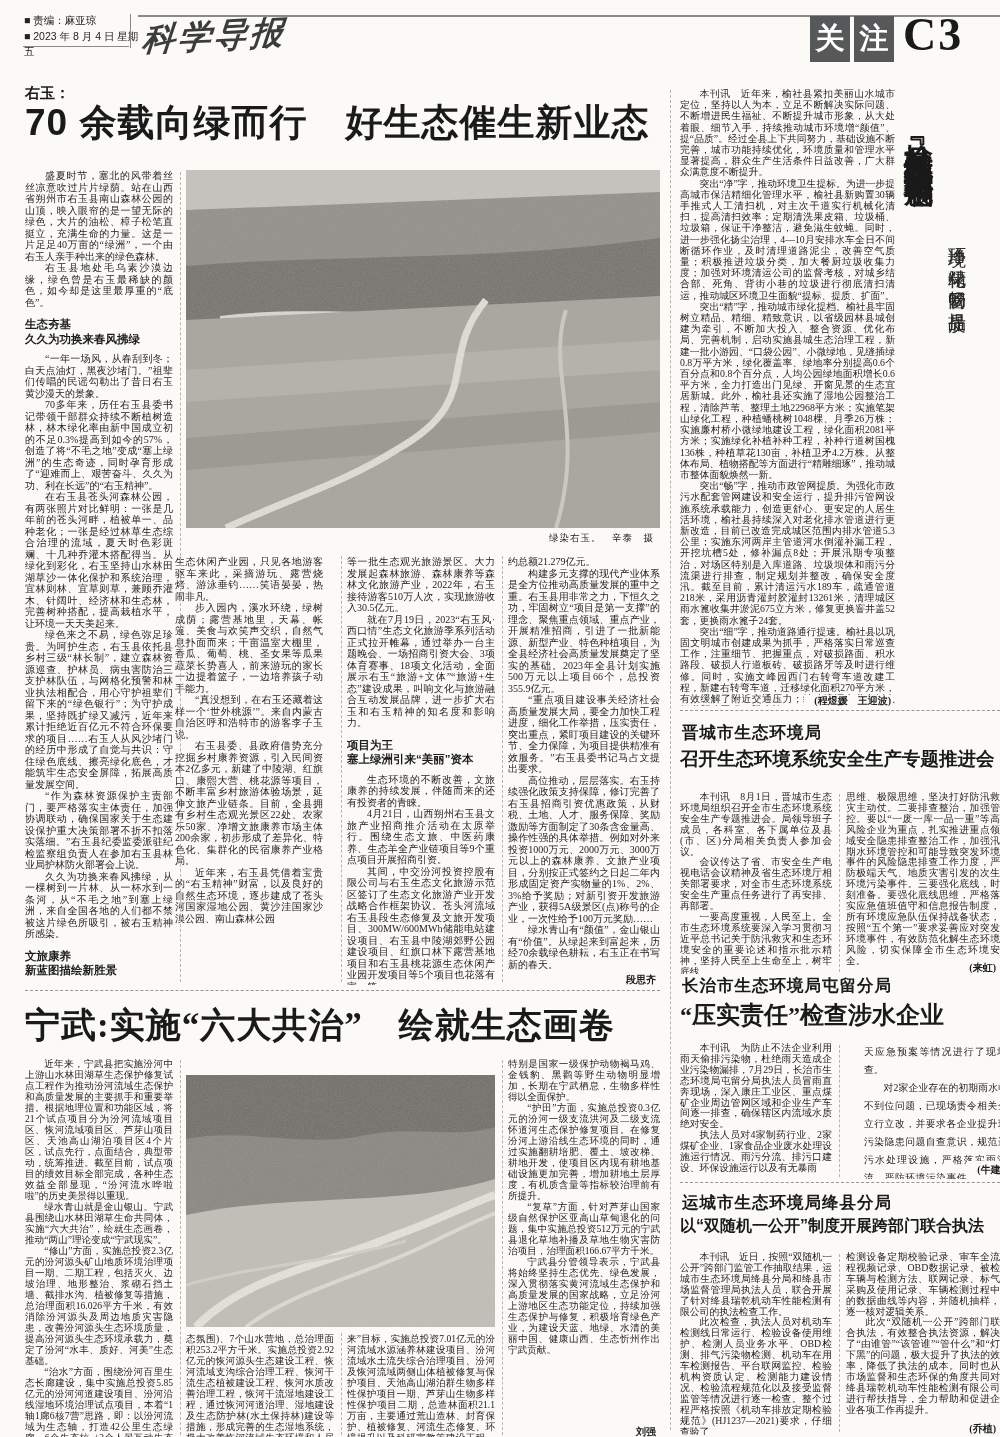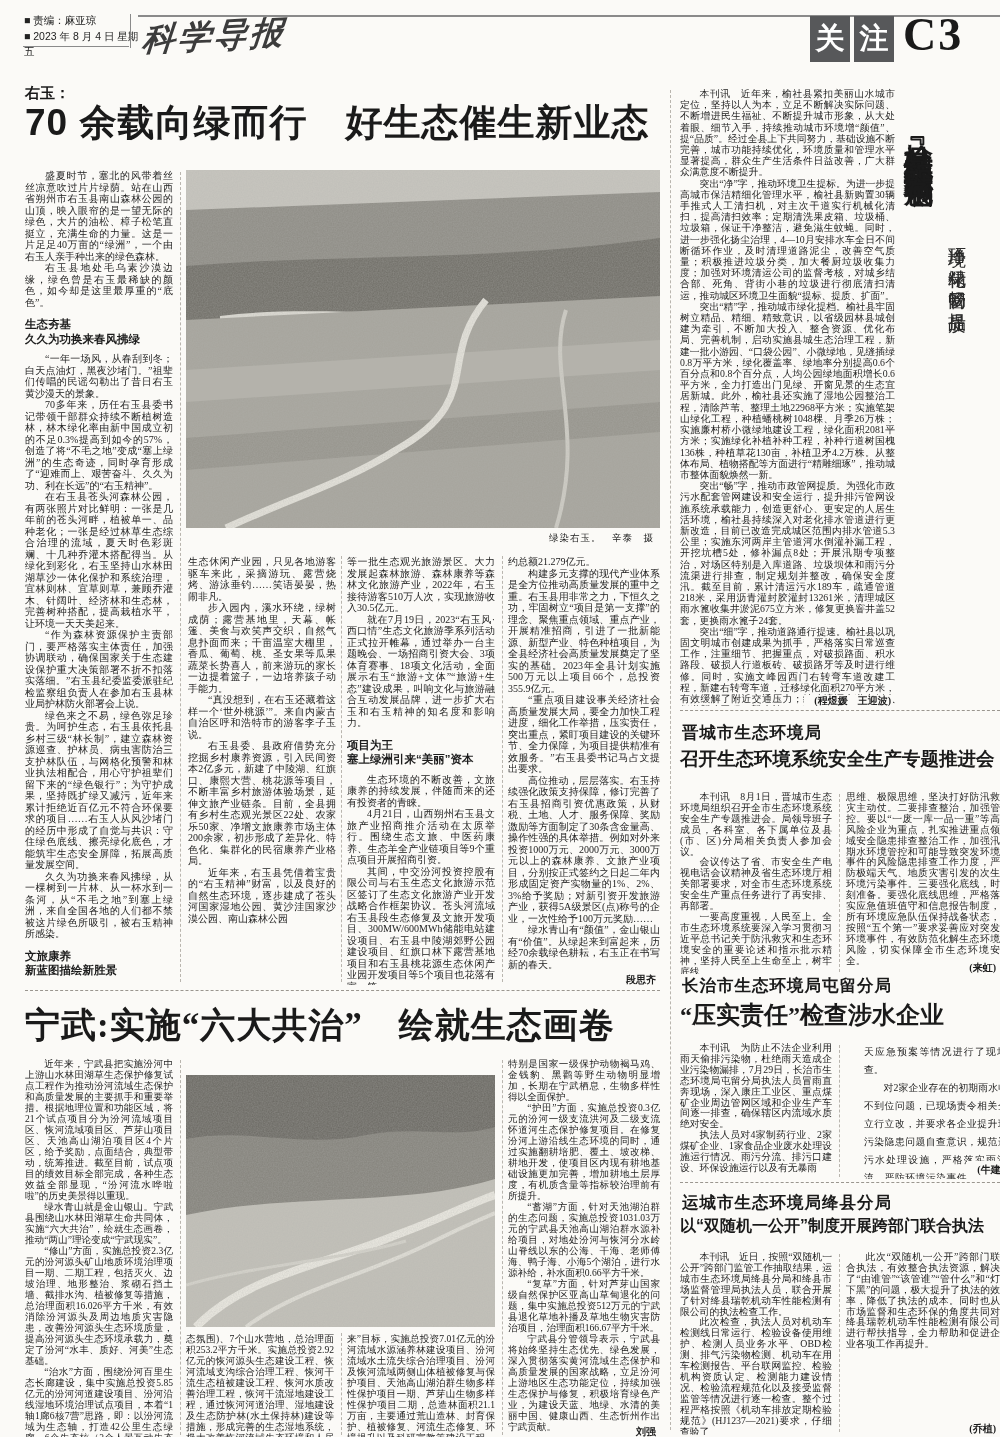--- a/index.html
+++ b/index.html
@@ -63,22 +63,22 @@
   <div class="abs main-headline hei-head" style="left:25px;top:101px;width:635px;">70 余载向绿而行　好生态催生新业态</div>
 
   <div class="col" style="left:25px;top:170px;width:148px;height:815px;">
       <div class="blk blk-p">盛夏时节，塞北的风带着丝丝凉意吹过片片绿荫。站在山西省朔州市右玉县南山森林公园的山顶，映入眼帘的是一望无际的绿色，大片的油松、樟子松笔直挺立，充满生命的力量。这是一片足足40万亩的“绿洲”，一个由右玉人亲手种出来的绿色森林。</div>
       <div class="blk blk-p">右玉县地处毛乌素沙漠边缘，绿色曾是右玉最稀缺的颜色，如今却是这里最厚重的“底色”。</div>
       <div class="blk blk-h">生态夯基
 久久为功换来春风拂绿</div>
       <div class="blk blk-p">“一年一场风，从春刮到冬；白天点油灯，黑夜沙堵门。”祖辈们传唱的民谣勾勒出了昔日右玉黄沙漫天的景象。</div>
       <div class="blk blk-p">70多年来，历任右玉县委书记带领干部群众持续不断植树造林，林木绿化率由新中国成立初的不足0.3%提高到如今的57%，创造了将“不毛之地”变成“塞上绿洲”的生态奇迹，同时孕育形成了“迎难而上、艰苦奋斗、久久为功、利在长远”的“右玉精神”。</div>
       <div class="blk blk-p">在右玉县苍头河森林公园，有两张照片对比鲜明：一张是几年前的苍头河畔，植被单一、品种老化；一张是经过林草生态综合治理的流域，夏天时色彩斑斓、十几种乔灌木搭配得当。从绿化到彩化，右玉坚持山水林田湖草沙一体化保护和系统治理，宜林则林、宜草则草，兼顾乔灌木、针阔叶、经济林和生态林，完善树种搭配，提高栽植水平，让环境一天天美起来。</div>
+      <div class="blk blk-p">绿色来之不易，绿色弥足珍贵。为呵护生态，右玉县依托县乡村三级“林长制”，建立森林资源巡查、护林员、病虫害防治三支护林队伍，与网格化预警和林业执法相配合，用心守护祖辈们留下来的“绿色银行”；为守护成果，坚持既扩绿又减污，近年来累计拒绝近百亿元不符合环保要求的项目……右玉人从风沙堵门的经历中形成了自觉与共识：守住绿色底线、擦亮绿化底色，才能筑牢生态安全屏障，拓展高质量发展空间。</div>
       <div class="blk blk-p">“作为森林资源保护主责部门，要严格落实主体责任，加强协调联动，确保国家关于生态建设保护重大决策部署不折不扣落实落细。”右玉县纪委监委派驻纪检监察组负责人在参加右玉县林业局护林防火部署会上说。</div>
-      <div class="blk blk-p">绿色来之不易，绿色弥足珍贵。为呵护生态，右玉县依托县乡村三级“林长制”，建立森林资源巡查、护林员、病虫害防治三支护林队伍，与网格化预警和林业执法相配合，用心守护祖辈们留下来的“绿色银行”；为守护成果，坚持既扩绿又减污，近年来累计拒绝近百亿元不符合环保要求的项目……右玉人从风沙堵门的经历中形成了自觉与共识：守住绿色底线、擦亮绿化底色，才能筑牢生态安全屏障，拓展高质量发展空间。</div>
       <div class="blk blk-p">久久为功换来春风拂绿，从一棵树到一片林、从一杯水到一条河，从“不毛之地”到塞上绿洲，来自全国各地的人们都不禁被这片绿色所吸引，被右玉精神所感染。</div>
       <div class="blk blk-h">文旅康养
 新蓝图描绘新胜景</div>
       <div class="blk blk-p">不断改善的自然生态环境，为右玉发展生态文化旅游业提供了“美丽”资本。</div>
     </div>
 
   <div class="photo" style="left:186px;top:170px;width:474px;height:358px;">
     <svg viewBox="0 0 474 358" preserveAspectRatio="none" aria-hidden="true">
       <defs>
         <filter id="grain1" x="0" y="0" width="100%" height="100%">
@@ -94,21 +94,21 @@
       <path d="M0 150 L474 126 L474 358 L0 358 Z" fill="#a6a49c"></path>
       <path d="M0 200 L474 170 L474 200 L0 232 Z" fill="#b4b2aa"></path>
       <path d="M0 268 L474 232 L474 262 L0 300 Z" fill="#96948c"></path>
       <path d="M300 130 C250 190 300 230 210 280 C160 312 100 330 40 358" stroke="#e6e4dc" stroke-width="7" fill="none"></path>
       <path d="M380 140 C360 200 400 260 370 358" stroke="#cfcdc5" stroke-width="4" fill="none"></path>
       <rect width="474" height="358" filter="url(#grain1)"></rect>
     </svg>
   </div>
   <div class="abs caption" style="left:186px;top:532px;width:468px;">绿染右玉。　辛泰　摄</div>
 
-  <div class="col" style="left:188px;top:556px;width:148px;height:429px;">
+  <div class="col" style="left:175px;top:556px;width:148px;height:429px;">
       <div class="blk blk-pc">生态休闲产业园，只见各地游客驱车来此，采摘游玩、露营烧烤、游泳垂钓……笑语晏晏，热闹非凡。</div>
       <div class="blk blk-p">步入园内，溪水环绕，绿树成荫；露营基地里，天幕、帐篷、美食与欢笑声交织，自然气息扑面而来；千亩温室大棚里，香瓜、葡萄、桃、圣女果等瓜果蔬菜长势喜人，前来游玩的家长一边提着篮子，一边培养孩子动手能力。</div>
       <div class="blk blk-p">“真没想到，在右玉还藏着这样一个‘世外桃源’”。来自内蒙古自治区呼和浩特市的游客李子玉说。</div>
       <div class="blk blk-p">右玉县委、县政府借势充分挖掘乡村康养资源，引入民间资本2亿多元，新建了中陵湖、红旗口、康熙大营、桃花源等项目，不断丰富乡村旅游体验场景，延伸文旅产业链条。目前，全县拥有乡村生态观光景区22处、农家乐50家、净增文旅康养市场主体200余家，初步形成了差异化、特色化、集群化的民宿康养产业格局。</div>
       <div class="blk blk-p">近年来，右玉县凭借着宝贵的“右玉精神”财富，以及良好的自然生态环境，逐步建成了苍头河国家湿地公园、黄沙洼国家沙漠公园、南山森林公园</div>
     </div>
   <div class="col" style="left:347px;top:556px;width:148px;height:429px;">
       <div class="blk blk-pc">等一批生态观光旅游景区。大力发展起森林旅游、森林康养等森林文化旅游产业，2022年，右玉接待游客510万人次，实现旅游收入30.5亿元。</div>
       <div class="blk blk-p">就在7月19日，2023“右玉风·西口情”生态文化旅游季系列活动正式拉开帷幕，通过举办一台主题晚会、一场招商引资大会、3项体育赛事、18项文化活动，全面展示右玉“旅游+文体”“旅游+生态”建设成果，叫响文化与旅游融合互动发展品牌，进一步扩大右玉和右玉精神的知名度和影响力。</div>
       <div class="blk blk-h">项目为王
@@ -173,30 +173,31 @@
 
   <div class="hdash" style="left:680px;top:1182px;width:320px;"></div>
 
   <div class="abs news-kicker sans" style="left:682px;top:1192px;">运城市生态环境局绛县分局</div>
   <div class="abs hei-head" style="left:680px;top:1216px;width:322px;font-size:16px;">以“双随机一公开”制度开展跨部门联合执法</div>
   <div class="col" style="left:680px;top:1252px;width:152px;height:183px;font-size:9.8px;line-height:10.9px;">
       <div class="blk blk-p">本刊讯　近日，按照“双随机一公开”跨部门监管工作抽取结果，运城市生态环境局绛县分局和绛县市场监督管理局执法人员，联合开展了针对绛县瑞乾机动车性能检测有限公司的执法检查工作。</div>
       <div class="blk blk-p">此次检查，执法人员对机动车检测线日常运行、检验设备使用维护、检测人员业务水平、OBD检测、排气污染物检测、机动车在用车检测报告、平台联网监控、检验机构资质认定、检测能力建设情况、检验流程规范化以及接受监督监管等情况进行逐一检查。整个过程严格按照《机动车排放定期检验规范》(HJ1237—2021)要求，仔细查验了</div>
     </div>
   <div class="col" style="left:846px;top:1252px;width:154px;height:183px;font-size:9.8px;line-height:10.9px;">
+    <div class="blk blk-pc">检测设备定期校验记录、审车全流程视频记录、OBD数据记录、被检车辆与检测方法、联网记录、标气采购及使用记录、车辆检测过程中的数据曲线等内容，并随机抽样，逐一核对逻辑关系。</div>
       <div class="blk blk-p">此次“双随机一公开”跨部门联合执法，有效整合执法资源，解决了“由谁管”“该管谁”“管什么”和“灯下黑”的问题，极大提升了执法的效率，降低了执法的成本。同时也从市场监督和生态环保的角度共同对绛县瑞乾机动车性能检测有限公司进行帮扶指导，全力帮助和促进企业各项工作再提升。</div>
       <div class="byline">(乔植)</div>
   </div>
   <div class="vrule" style="left:839px;top:1254px;height:178px;"></div>
 
   <div class="hdash" style="left:25px;top:990px;width:635px;"></div>
   <div class="abs song-head" style="left:25px;top:1002px;width:635px;font-size:35px;letter-spacing:1px;">宁武:实施“六大共治”　绘就生态画卷</div>
 
   <div class="col" style="left:25px;top:1058px;width:148px;height:379px;font-size:9.6px;line-height:11px;">
-      <div class="blk blk-p">近年来，宁武县把实施汾河中上游山水林田湖草生态保护修复试点工程作为推动汾河流域生态保护和高质量发展的主要抓手和重要举措。根据地理位置和功能区域，将21个试点项目分为汾河流域项目区、恢河流域项目区、芦芽山项目区、天池高山湖泊项目区4个片区，给予奖励，点面结合，典型带动，统筹推进。截至目前，试点项目的绩效目标全部完成，各种生态效益全部显现，“汾河流水哗啦啦”的历史美景得以重现。</div>
+      <div class="blk blk-p">近年来，宁武县把实施汾河中上游山水林田湖草生态保护修复试点工程作为推动汾河流域生态保护和高质量发展的主要抓手和重要举措。根据地理位置和功能区域，将21个试点项目分为汾河流域项目区、恢河流域项目区、芦芽山项目区、天池高山湖泊项目区4个片区，试点先行，点面结合，典型带动，统筹推进。截至目前，试点项目的绩效目标全部完成，各种生态效益全部显现，“汾河流水哗啦啦”的历史美景得以重现。</div>
       <div class="blk blk-p">绿水青山就是金山银山。宁武县围绕山水林田湖草生命共同体，实施“六大共治”，绘就生态画卷，推动“两山”理论变成“宁武现实”。</div>
       <div class="blk blk-p">“修山”方面，实施总投资2.3亿元的汾河源头矿山地质环境治理项目一期、二期工程，包括灭火、边坡治理、地形整治、浆砌石挡土墙、截排水沟、植被修复等措施，总治理面积16.026平方千米，有效消除汾河源头及周边地质灾害隐患，改善汾河源头生态环境质量，提高汾河源头生态环境承载力，奠定了汾河“水丰、质好、河美”生态基础。</div>
       <div class="blk blk-p">“治水”方面，围绕汾河百里生态长廊建设，集中实施总投资5.85亿元的汾河河道建设项目、汾河沿线湿地环境治理试点项目，本着“1轴1廊6核7营”思路，即：以汾河流域为生态轴，打造42公里生态绿廊，6个生态核（3个人景互动生态核、3个自然生</div>
     </div>
 
   <div class="photo" style="left:186px;top:1075px;width:309px;height:252px;">
     <svg viewBox="0 0 309 252" preserveAspectRatio="none" aria-hidden="true">
       <defs>
         <filter id="grain2" x="0" y="0" width="100%" height="100%">
           <feTurbulence type="fractalNoise" baseFrequency="0.8" numOctaves="2" result="n"></feTurbulence>
@@ -216,21 +217,20 @@
 
   <div class="col" style="left:186px;top:1333px;width:148px;height:104px;font-size:9.6px;line-height:11px;">
       <div class="blk blk-pc">态氛围)、7个山水营地，总治理面积253.2平方千米。实施总投资2.92亿元的恢河源头生态建设工程、恢河流域支沟综合治理工程、恢河干流生态植被建设工程、恢河水质改善治理工程，恢河干流湿地建设工程，通过恢河河道治理、湿地建设及生态防护林(水土保持林)建设等措施，形成完善的生态湿地系统，极大改善恢河流域生态环境和人居环境。</div>
     </div>
   <div class="col" style="left:347px;top:1333px;width:148px;height:104px;font-size:9.6px;line-height:11px;">
       <div class="blk blk-pc">来”目标，实施总投资7.01亿元的汾河流域水源涵养林建设项目、汾河流域水土流失综合治理项目、汾河及恢河流域两侧山体植被修复与保护项目、天池高山湖泊群生物多样性保护项目一期、芦芽山生物多样性保护项目二期，总造林面积21.1万亩，主要通过荒山造林、封育保护、植被修复、河流生态修复、环境提升以及科研宣教等建设工程，有效改善生态环境，发挥生态服务功能，增强生态系统稳定性。</div>
     </div>
   <div class="col" style="left:508px;top:1058px;width:152px;height:379px;font-size:9.6px;line-height:11px;">
     <div class="blk blk-pc">特别是国家一级保护动物褐马鸡、金钱豹、黑鹳等野生动物明显增加，长期在宁武栖息，生物多样性得以全面保护。</div>
       <div class="blk blk-p">“护田”方面，实施总投资0.3亿元的汾河一级支流洪河及二级支流怀道河生态保护修复项目。在修复汾河上游沿线生态环境的同时，通过实施翻耕培肥、覆土、坡改梯、耕地开发，使项目区内现有耕地基础设施更加完善，增加耕地土层厚度，有机质含量等指标较治理前有所提升。</div>
-      <div class="blk blk-p">“蓄湖”方面，针对天池湖泊群的生态问题，实施总投资1031.03万元的宁武县天池高山湖泊群水源补给项目，对地处汾河与恢河分水岭山脊线以东的公海、干海、老师傅海、鸭子海、小海5个湖泊，进行水源补给，补水面积0.66平方千米。</div>
       <div class="blk blk-p">“复草”方面，针对芦芽山国家级自然保护区亚高山草甸退化的问题，集中实施总投资512万元的宁武县退化草地补播及草地生物灾害防治项目，治理面积166.67平方千米。</div>
       <div class="blk blk-p">宁武县分管领导表示，宁武县将始终坚持生态优先、绿色发展，深入贯彻落实黄河流域生态保护和高质量发展的国家战略，立足汾河上游地区生态功能定位，持续加强生态保护与修复，积极培育绿色产业，为建设天蓝、地绿、水清的美丽中国、健康山西、生态忻州作出宁武贡献。</div>
       <div class="byline">刘强</div>
   </div>
 
   <div class="vrule" style="left:180px;top:1060px;height:375px;"></div>
   <div class="vrule" style="left:341px;top:1333px;height:102px;"></div>
   <div class="vrule" style="left:502px;top:1060px;height:375px;"></div>
 
 </div>

